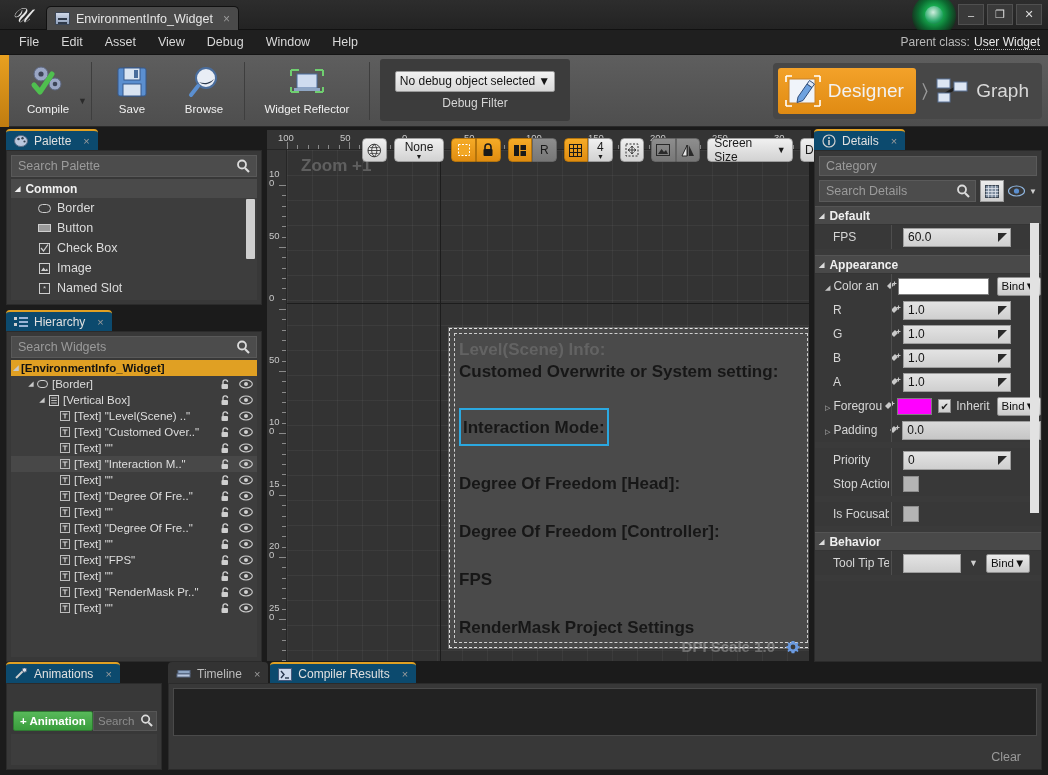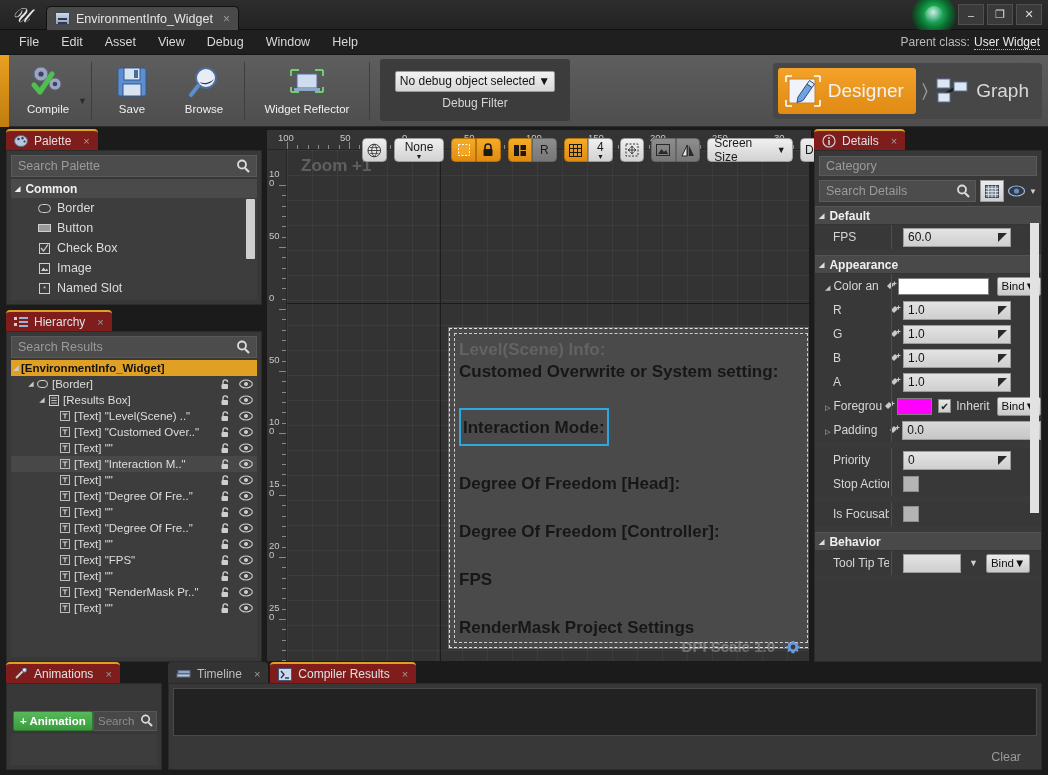--- a/index.html
+++ b/index.html
@@ -121,21 +121,21 @@
     border-radius:3px; display:flex; align-items:center; padding:0 12px 0 6px;
   }
   .mode-designer .mlbl { font-size:19px; color:#f2f2f2; margin-left:6px; }
   .mode-arrow { font-size:19px; color:#9a9a9a; margin:0 6px; }
   .mode-graph { display:flex; align-items:center; padding-right:8px; }
   .mode-graph .mlbl { font-size:19px; color:#d9d9d9; margin-left:6px; }
 
   
   .panel-tabbar { height:22px; display:flex; align-items:flex-end; }
   .ptab {
-    height:22px; background:#7f1d1d; border-radius:4px 4px 0 0;
+    height:22px; background:#0c4a6e; border-radius:4px 4px 0 0;
     display:flex; align-items:center; padding:0 8px;
     border-top:2px solid #e0a023;
     font-size:12px; color:#e0e0e0;
   }
   .ptab.inactive { border-top-color:transparent; background:#333; color:#bdbdbd;}
   .ptab .pclose { margin-left:12px; color:#9d9d9d; font-size:11px; }
   .ptab .picon { margin-right:6px; display:flex; }
   .panel-body { background:#383838; border:1px solid #2b2b2b; }
 
   .searchbar {
@@ -520,21 +520,21 @@
             <rect x="5" y="5" width="9" height="2" fill="#9ab4d6"></rect>
             <rect x="5" y="9" width="9" height="2" fill="#9ab4d6"></rect>
         </svg>
       </span>
       <span>Hierarchy</span>
       <span class="pclose">×</span>
     </div>
   </div>
   <div class="panel-body">
     <div class="searchbar" style="margin:4px;">
-      <span>Search Results</span>
+      <span>Search Widgets</span>
       <span class="mag">
         <svg width="14" height="14" viewBox="0 0 14 14">
             <circle cx="6" cy="5.5" r="4" fill="none" stroke="#dcdcdc" stroke-width="1.8"></circle>
             <line x1="9" y1="9" x2="13" y2="13" stroke="#dcdcdc" stroke-width="2.2"></line>
           </svg>
       </span>
     </div>
     <div class="hlist">
       <div class="hrow sel">
         <span class="twist">◢</span>
@@ -567,21 +567,21 @@
           </div>
           <div class="hrow">
             <span style="width:26px"></span>
             <span class="twist">◢</span>
             <span class="wic">
               <svg width="10" height="11" viewBox="0 0 10 11">
                 <rect x="0.5" y="0.5" width="9" height="10" fill="none" stroke="#d2d2d2"></rect>
                 <path d="M2.2 3 h5.6 M2.2 5.5 h5.6 M2.2 8 h5.6" stroke="#d2d2d2" stroke-width="0.9"></path>
               </svg>
             </span>
-            <span>[Results Box]</span>
+            <span>[Vertical Box]</span>
             <span class="eyes">
               <span>
                 <svg width="11" height="11" viewBox="0 0 11 11">
                   <path d="M3 5 v-1.6 a2.3 2.3 0 0 1 4.6 -.3" fill="none" stroke="#cfcfcf" stroke-width="1.3"></path>
                   <rect x="1.5" y="5" width="6.5" height="5" rx="1" fill="#cfcfcf"></rect>
                 </svg>
               </span>
               <span>
                 <svg width="14" height="10" viewBox="0 0 14 10">
                   <ellipse cx="7" cy="5" rx="6.3" ry="4" fill="none" stroke="#cfcfcf" stroke-width="1.1"></ellipse>

